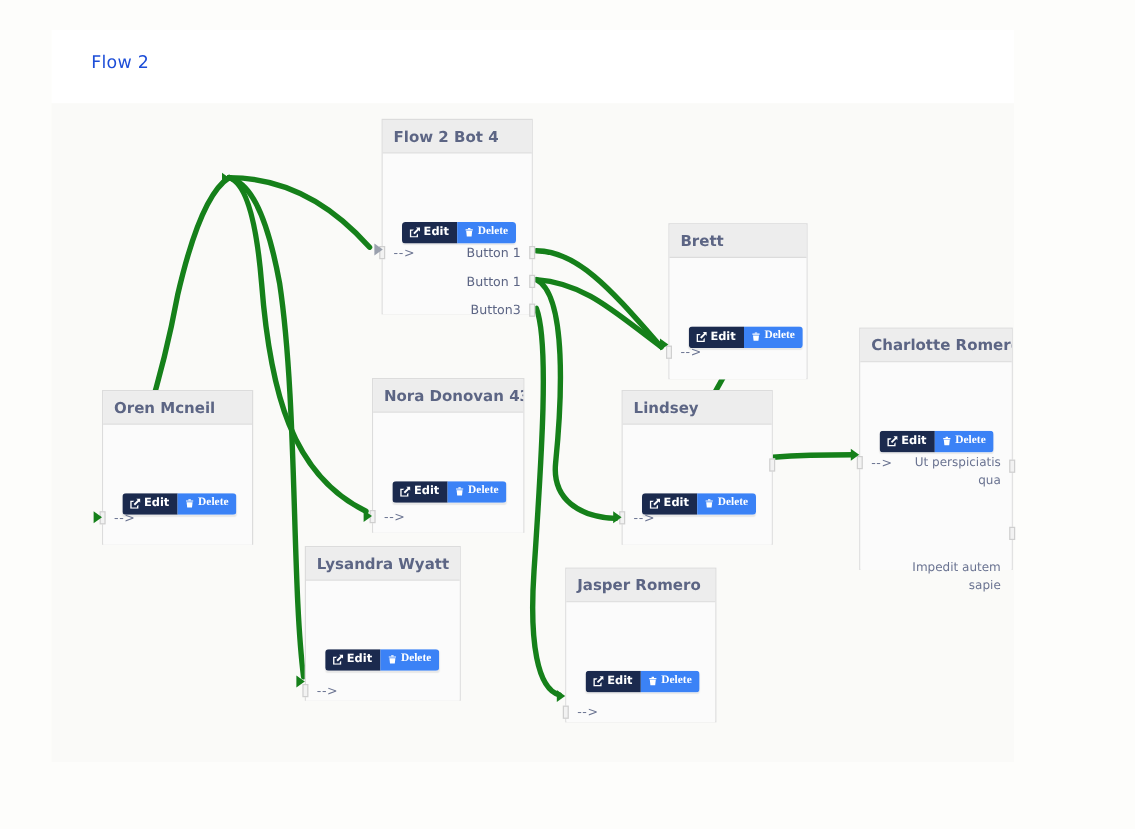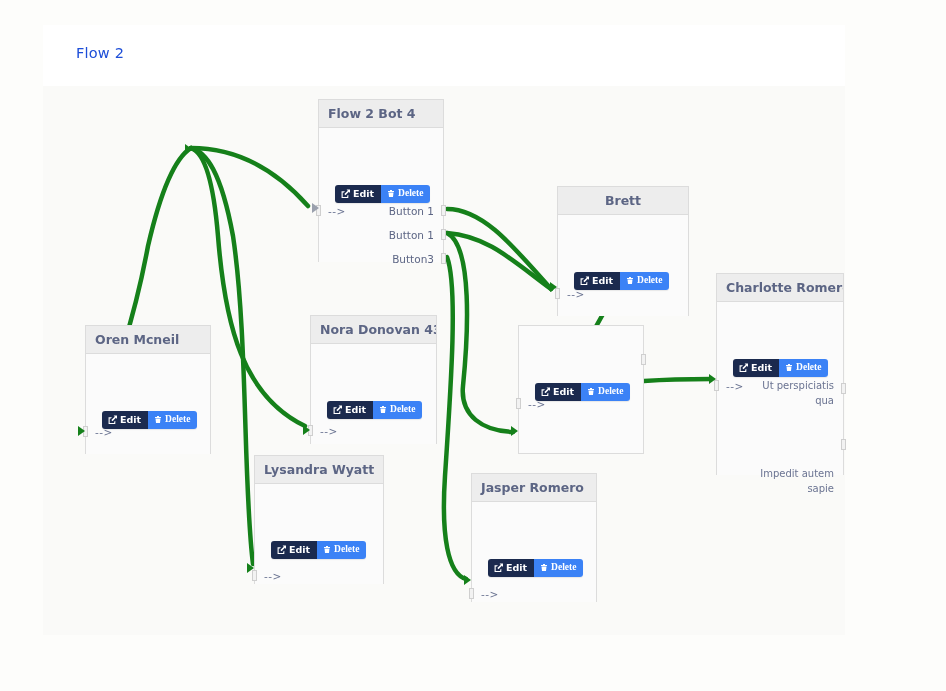--- a/index.html
+++ b/index.html
@@ -230,21 +230,21 @@
         <div class="port-out" style="top:77px;">Button 1</div>
         <div class="handle handle-right" style="top:77px;"></div>
         <div class="port-out" style="top:101px;">Button 1</div>
         <div class="handle handle-right" style="top:101px;"></div>
         <div class="port-out" style="top:125px;">Button3</div>
         <div class="handle handle-right" style="top:125px;"></div>
       </div>
     </div>
     <div class="arrowhead dim" style="left:269px; top:117px;"></div>
 
-    <div class="node" style="left:514px; top:100px; width:132px; height:130px;text-align:center;">
+    <div class="node" style="left:514px; top:100px; width:116px; height:130px;">
       <div class="node-header">Brett</div>
       <div class="node-body">
         <div class="btn-group">
           <div class="btn btn-edit">
             <svg width="9" height="9" viewBox="0 0 16 16" fill="#ffffff">
               <path d="M14 1h-4l2 2-6 6 2 2 6-6 2 2V1z"></path>
                 <path d="M1 4h6l-2 2H3v8h8v-2l2-2v6H1V4z"></path>
             </svg>
             <span>Edit</span>
           </div>
@@ -335,20 +335,21 @@
             <span>Delete</span>
           </div>
         </div>
         <div class="port-in" style="top:81px;">--&gt;</div>
         <div class="handle handle-left" style="top:81px;"></div>
       </div>
     </div>
     <div class="arrowhead" style="left:260px; top:339px;"></div>
 
     <div class="node" style="left:475px; top:239px; width:126px; height:129px;">
+      <div class="node-header">Lindsey</div>
       <div class="node-body">
         <div class="btn-group">
           <div class="btn btn-edit">
             <svg width="9" height="9" viewBox="0 0 16 16" fill="#ffffff">
               <path d="M14 1h-4l2 2-6 6 2 2 6-6 2 2V1z"></path>
                 <path d="M1 4h6l-2 2H3v8h8v-2l2-2v6H1V4z"></path>
             </svg>
             <span>Edit</span>
           </div>
           <div class="btn btn-delete">

